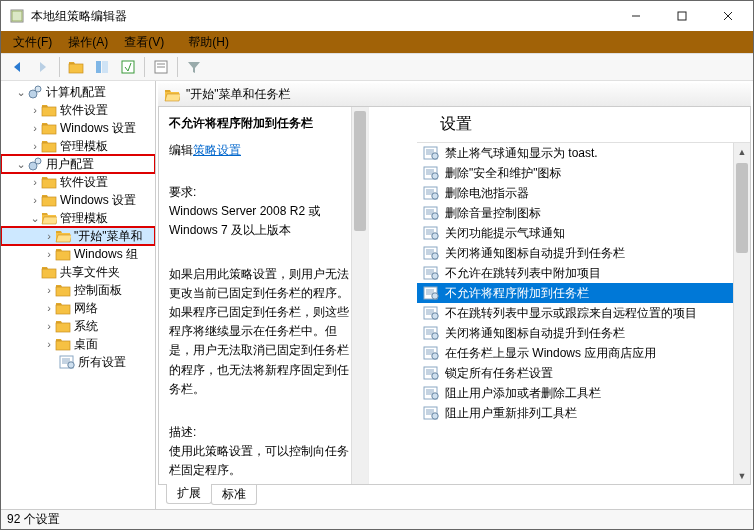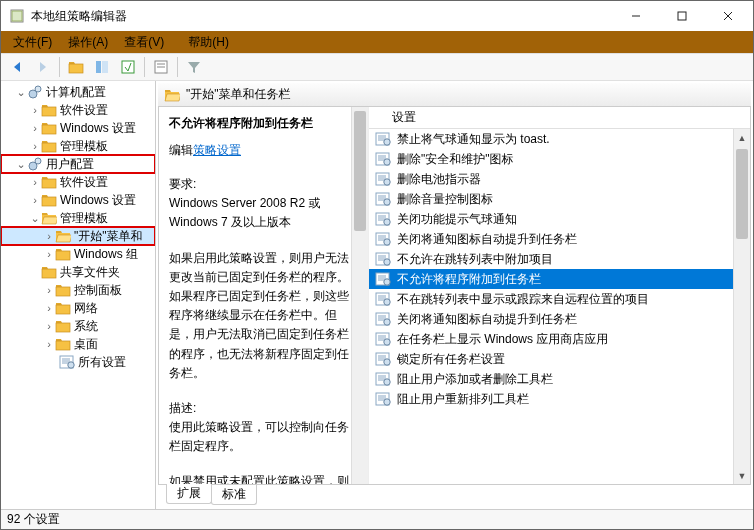--- a/index.html
+++ b/index.html
@@ -20,30 +20,30 @@
 .tree-row { display: flex; align-items: center; height: 18px; white-space: nowrap; cursor: default; padding-right: 4px; }
 .tree-row.selected { background: #cde8ff; }
 .toggle { width: 12px; text-align: center; color: #666; font-size: 11px; flex-shrink: 0; }
 .node-icon { width: 16px; height: 16px; margin-right: 3px; flex-shrink: 0; display:flex; align-items:center; justify-content:center; }
 .redbox { outline: 2px solid #d00; outline-offset: -1px; }
 
 .right-pane { flex: 1; display: flex; flex-direction: column; min-width: 0; }
 .breadcrumb { height: 24px; background: linear-gradient(#fdfdfd,#ececec); border-bottom: 1px solid #ccc; display: flex; align-items: center; padding: 0 6px; gap: 6px; margin: 2px 2px 0 2px; }
 .breadcrumb-icon { width: 16px; height: 16px; }
 
-.detail-body { flex: 1; display: flex; min-height: 0; margin: 0 2px; border: 1px solid #ccc; border-top: none; }
+.detail-body { flex: 1; display: flex; min-height: 0; margin: 0 2px; border: 1px solid #ccc; border-top: none; gap: 48px; }
 .desc-col { width: 210px; padding: 8px 10px; overflow: auto; border-right: 1px solid #eee; position: relative; }
 .desc-title { font-weight: bold; margin-bottom: 10px; }
 .desc-link { color: #0066cc; text-decoration: underline; cursor: pointer; }
-.desc-block { margin-top: 16px; line-height: 1.6; }
+.desc-block { margin-top: 24px; line-height: 1.6; }
 .vscroll-fake { position:absolute; right:0; top:0; bottom:0; width:17px; background:#f0f0f0; border-left:1px solid #ddd;}
 .vthumb { position:absolute; left:2px; right:2px; background:#c2c2c2; border-radius:2px; }
 
 .list-col { flex: 1; display: flex; flex-direction: column; min-width: 0; position: relative; }
-.list-header { height: 22px; display: flex; align-items: center; padding: 0 23px; border-bottom: 1px solid #e0e0e0; background: #fff; font-size: 12px; }
+.list-header { height: 36px; display: flex; align-items: center; padding: 0 23px; border-bottom: 1px solid #e0e0e0; background: #fff; font-size: 16px; }
 .list-body { flex: 1; overflow: hidden; position: relative; }
 .list-items { position:absolute; left:0; right:17px; top:0; bottom:0; overflow:hidden;}
 .list-row { height: 20px; display: flex; align-items: center; padding: 0 6px; gap: 6px; white-space: nowrap; cursor: default; }
 .list-row.selected { background: #0078d7; color: #fff; }
 .setting-icon { width: 16px; height: 16px; flex-shrink: 0; }
 .list-scroll { position:absolute; right:0; top:0; bottom:0; width:17px; background:#f0f0f0; border-left:1px solid #ddd;}
 .arrowbtn { position:absolute; left:0; right:0; height:17px; background:#f0f0f0; display:flex; align-items:center; justify-content:center; font-size:9px; color:#555;}
 .arrowbtn.top{top:0;} .arrowbtn.bot{bottom:0;}
 
 .tabs { height: 22px; display: flex; align-items: flex-start; margin: 0 2px 2px 2px; }

